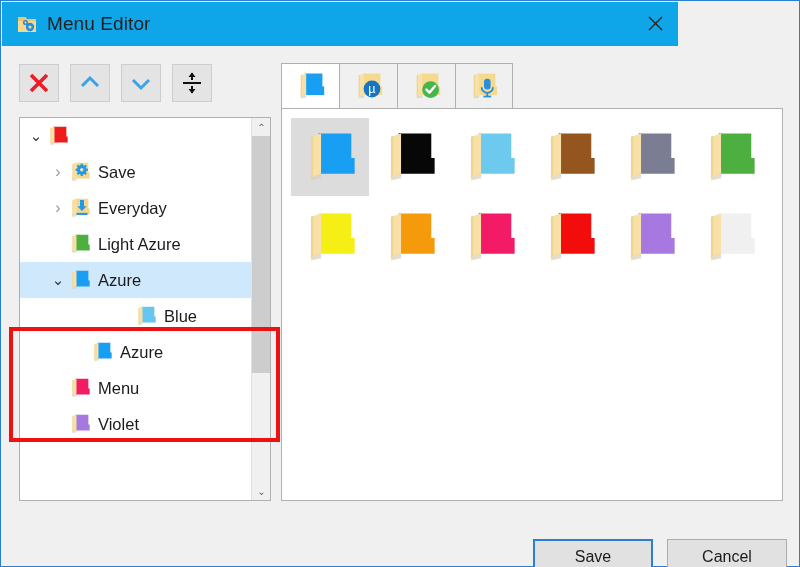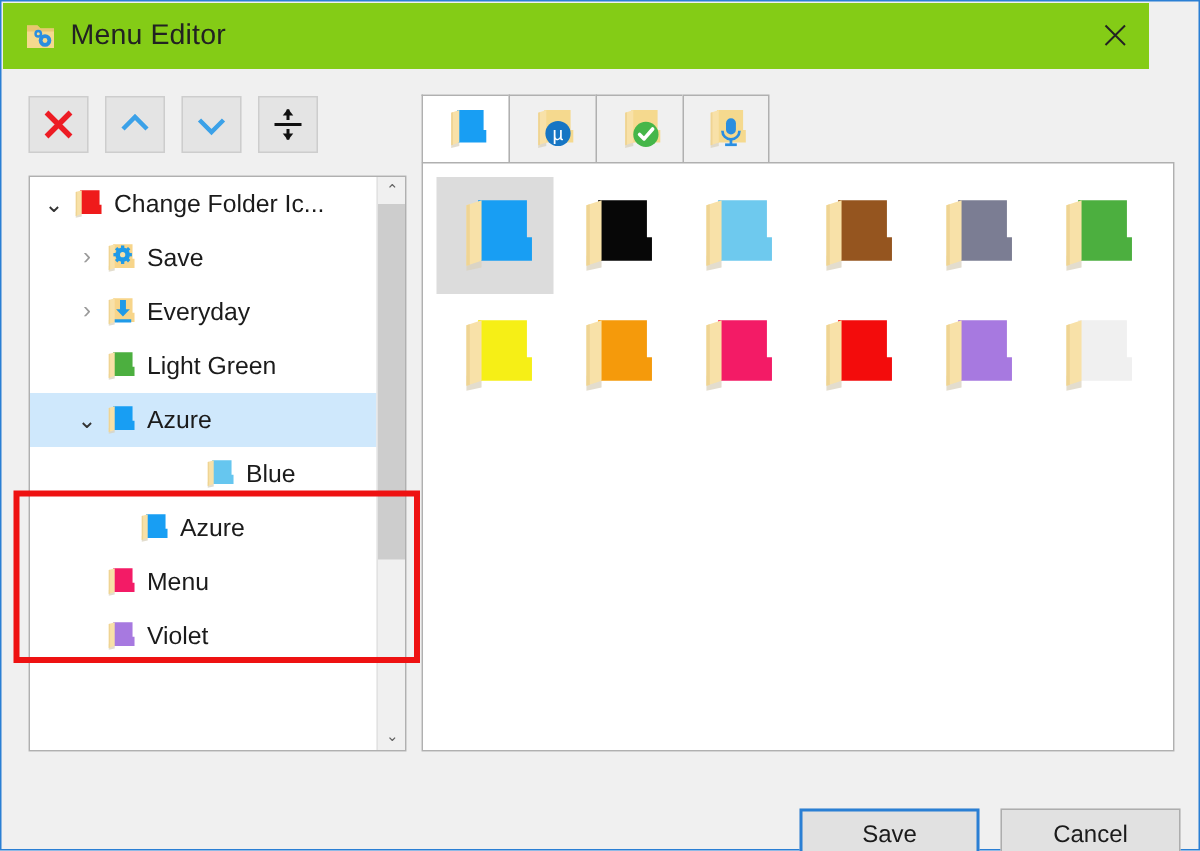--- a/index.html
+++ b/index.html
@@ -11,22 +11,22 @@
   }
   #window {
     position: absolute; left: 0; top: 0;
     width: 800px; height: 567px;
     border: 1px solid #2a7fd4;
     background: #f0f0f0;
   }
   
   #titlebar {
     position: absolute; left: 1px; top: 1px;
-    width: 764px; height: 44px;
-    background: #84cc16;
+    width: 676px; height: 44px;
+    background: #0ea5e9;
     display: flex; align-items: center;
   }
   #title-icon {
     width: 22px; height: 22px; margin-left: 14px; margin-right: 9px;
     position: relative; flex: none;
   }
   #title-text {
     font-size: 19px; color: #222; letter-spacing: .1px;
   }
   #close-btn {
@@ -207,21 +207,20 @@
           <div class="tw-chev" style="color: rgb(51, 51, 51); font-size: 15px;">⌄</div>
           <div class="tw-ico">
             <svg width="22" height="22" viewBox="0 0 100 100" class="fsvg">
               <path d="M16 74 L34 70 L34 88 L16 92 Z" fill="#d9d2bd" opacity="0.75"></path>
               <path d="M30 8 L88 8 L88 52 L94 52 L94 80 L30 80 Z" fill="#ef1b1b"></path>
               <path d="M30 8 L34 8 L34 80 L30 80 Z" fill="#ef1b1b" opacity="0.82"></path>
               <path d="M16 14 L34 8 L34 80 L16 86 Z" fill="#f8e1a8"></path>
               <path d="M16 14 L20 12.7 L20 85 L16 86 Z" fill="#efd493"></path>
             </svg>
           </div>
-          <div class="tw-label">Change Folder Ic...</div>
         </div>
         <div class="tree-row" style="padding-left: 28px;">
           <div class="tw-chev" style="color: rgb(154, 154, 154); font-size: 16px;">›</div>
           <div class="tw-ico">
             <svg width="22" height="22" viewBox="0 0 100 100" class="fsvg">
               <path d="M16 74 L34 70 L34 88 L16 92 Z" fill="#d9d2bd" opacity="0.75"></path>
               <path d="M30 8 L88 8 L88 52 L94 52 L94 80 L30 80 Z" fill="#f7d58a"></path>
               <path d="M30 8 L34 8 L34 80 L30 80 Z" fill="#f7d58a" opacity="0.82"></path>
               <path d="M16 14 L34 8 L34 80 L16 86 Z" fill="#f8e1a8"></path>
               <path d="M16 14 L20 12.7 L20 85 L16 86 Z" fill="#efd493"></path>
@@ -262,21 +261,21 @@
           <div class="tw-chev"></div>
           <div class="tw-ico">
             <svg width="22" height="22" viewBox="0 0 100 100" class="fsvg">
               <path d="M16 74 L34 70 L34 88 L16 92 Z" fill="#d9d2bd" opacity="0.75"></path>
               <path d="M30 8 L88 8 L88 52 L94 52 L94 80 L30 80 Z" fill="#4caf3f"></path>
               <path d="M30 8 L34 8 L34 80 L30 80 Z" fill="#4caf3f" opacity="0.82"></path>
               <path d="M16 14 L34 8 L34 80 L16 86 Z" fill="#f8e1a8"></path>
               <path d="M16 14 L20 12.7 L20 85 L16 86 Z" fill="#efd493"></path>
             </svg>
           </div>
-          <div class="tw-label">Light Green</div>
+          <div class="tw-label">Light Azure</div>
         </div>
         <div class="tree-row selected" style="padding-left: 28px;">
           <div class="tw-chev" style="color: rgb(51, 51, 51); font-size: 15px;">⌄</div>
           <div class="tw-ico">
             <svg width="22" height="22" viewBox="0 0 100 100" class="fsvg">
               <path d="M16 74 L34 70 L34 88 L16 92 Z" fill="#d9d2bd" opacity="0.75"></path>
               <path d="M30 8 L88 8 L88 52 L94 52 L94 80 L30 80 Z" fill="#189ef3"></path>
               <path d="M30 8 L34 8 L34 80 L30 80 Z" fill="#189ef3" opacity="0.82"></path>
               <path d="M16 14 L34 8 L34 80 L16 86 Z" fill="#f8e1a8"></path>
               <path d="M16 14 L20 12.7 L20 85 L16 86 Z" fill="#efd493"></path>

